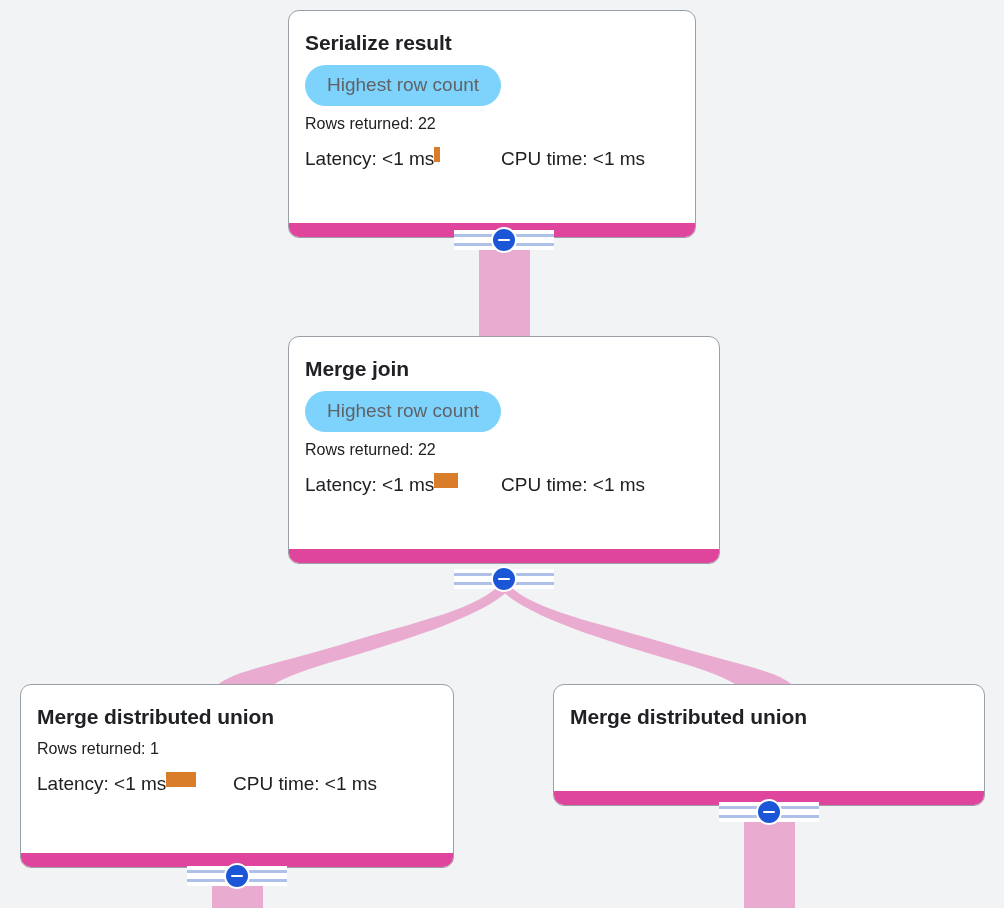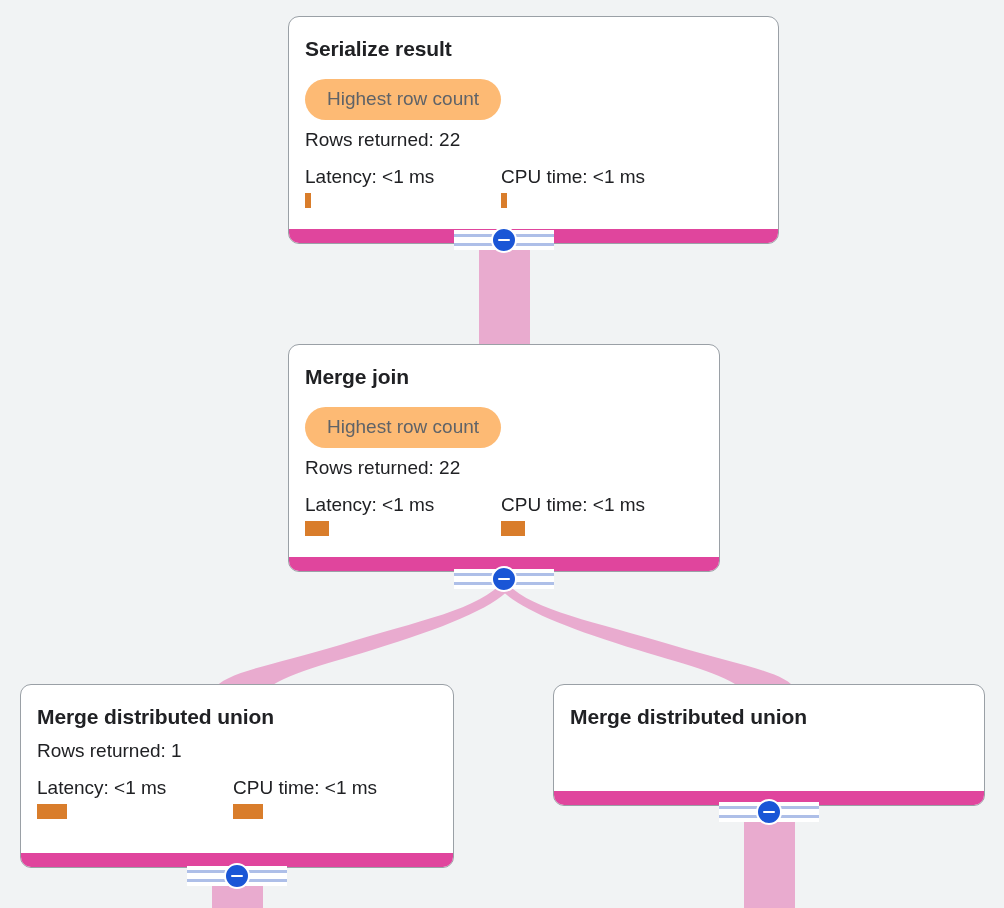--- a/index.html
+++ b/index.html
@@ -52,43 +52,43 @@
     font-size: 21px;
     font-weight: bold;
     color: #202124;
     letter-spacing: -0.1px;
     line-height: 1.15;
     margin: 0 0 10px 0;
     white-space: nowrap;
   }
   .chip {
     display: inline-block;
-    background: #fdba74;
+    background: #7dd3fc;
     color: #5f6368;
     font-size: 19px;
     line-height: 1;
     padding: 10px 22px 12px 22px;
     border-radius: 22px;
-    margin: 8px 0 8px 0;
+    margin: 0 0 8px 0;
     white-space: nowrap;
   }
   .rows {
-    font-size: 19px;
+    font-size: 16px;
     color: #202124;
     line-height: 1.3;
     margin: 0 0 12px 0;
     white-space: nowrap;
   }
   .metrics {
     display: flex;
     flex-direction: row;
   }
   .metric {
     display: flex;
-    flex-direction: column;
+    flex-direction: row;
   }
   .metric-label {
     font-size: 19px;
     color: #202124;
     line-height: 1.25;
     white-space: nowrap;
     margin-bottom: 4px;
   }
   .metric-bar {
     background: #d97d2b;
@@ -174,34 +174,34 @@
              L 796 692 L 744 692
              C 732 676, 690 666, 638 650
              C 560 626, 512 606, 496 584 Z" fill="#e9abcf"></path>
 
     <path d="M 212 876 L 263 876 L 263 908 L 212 908 Z" fill="#e9abcf"></path>
 
     <path d="M 744 812 L 795 812 L 795 908 L 744 908 Z" fill="#e9abcf"></path>
   </svg>
 
   <div id="nodes-layer">
-      <div class="node" style="left: 288px; top: 16px; width: 491px; height: 228px;">
+      <div class="node" style="left: 288px; top: 10px; width: 408px; height: 228px;">
         <div class="node-body"><div class="node-title">Serialize result</div><div class="chip">Highest row count</div><div class="rows">Rows returned: 22</div><div class="metrics">
             <div class="metric" style="width: 196px;">
               <div class="metric-label">Latency: &lt;1 ms</div>
               <div class="metric-bar" style="width: 6px;"></div>
             </div>
             <div class="metric" style="width: 0px;">
               <div class="metric-label">CPU time: &lt;1 ms</div>
               <div class="metric-bar" style="width: 6px;"></div>
             </div>
           </div></div>
         <div class="node-footer"></div>
       </div>
-      <div class="node" style="left: 288px; top: 344px; width: 432px; height: 228px;">
+      <div class="node" style="left: 288px; top: 336px; width: 432px; height: 228px;">
         <div class="node-body"><div class="node-title">Merge join</div><div class="chip">Highest row count</div><div class="rows">Rows returned: 22</div><div class="metrics">
             <div class="metric" style="width: 196px;">
               <div class="metric-label">Latency: &lt;1 ms</div>
               <div class="metric-bar" style="width: 24px;"></div>
             </div>
             <div class="metric" style="width: 0px;">
               <div class="metric-label">CPU time: &lt;1 ms</div>
               <div class="metric-bar" style="width: 24px;"></div>
             </div>
           </div></div>

